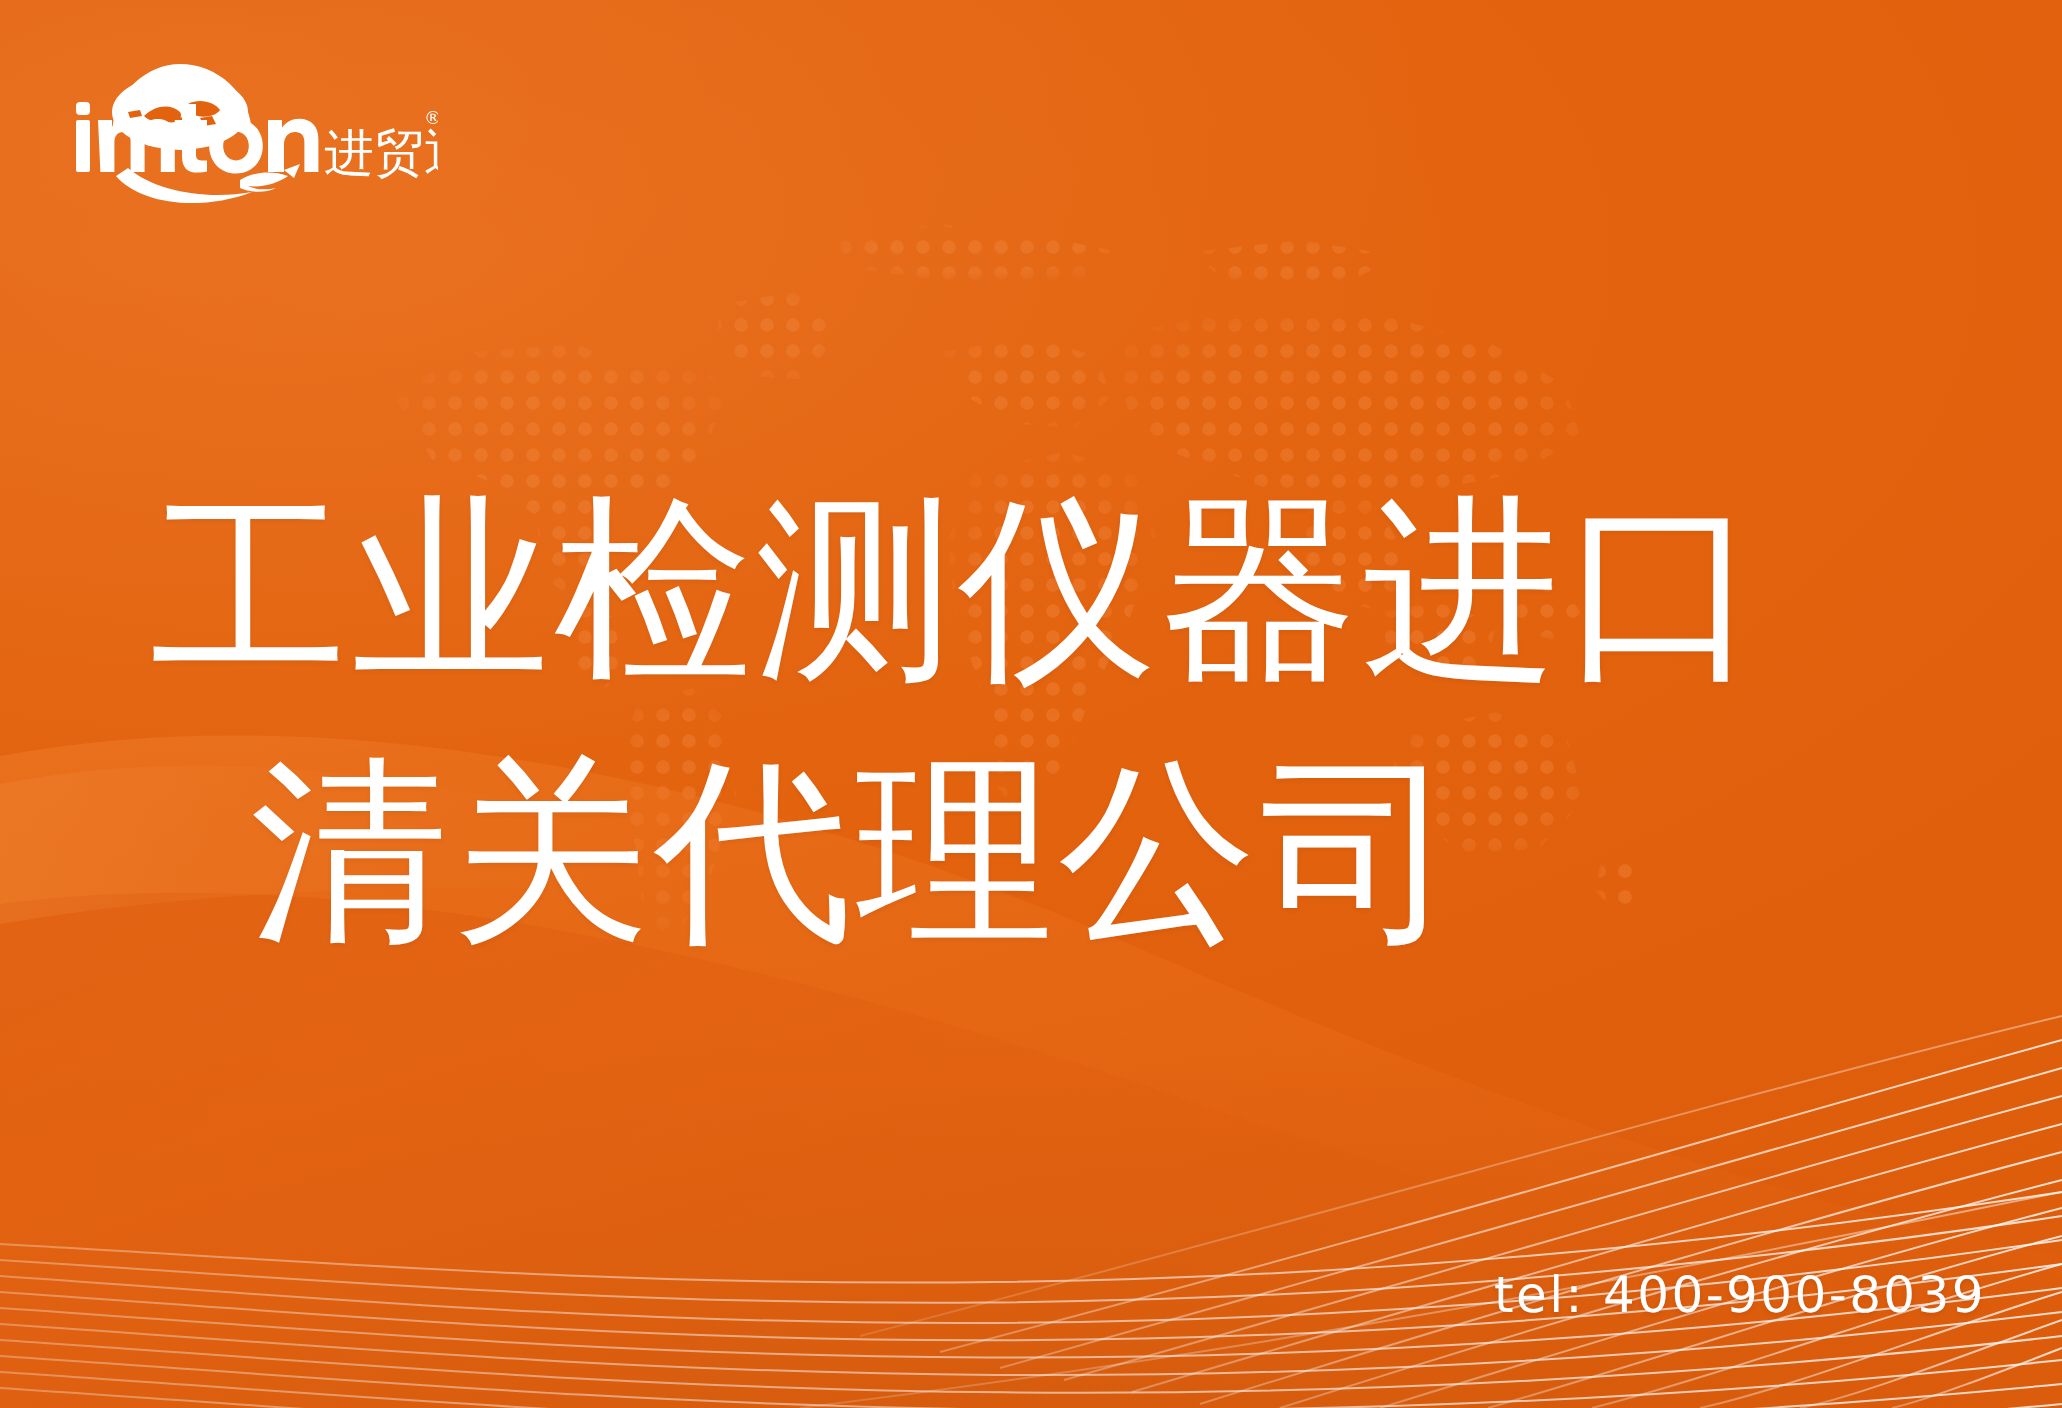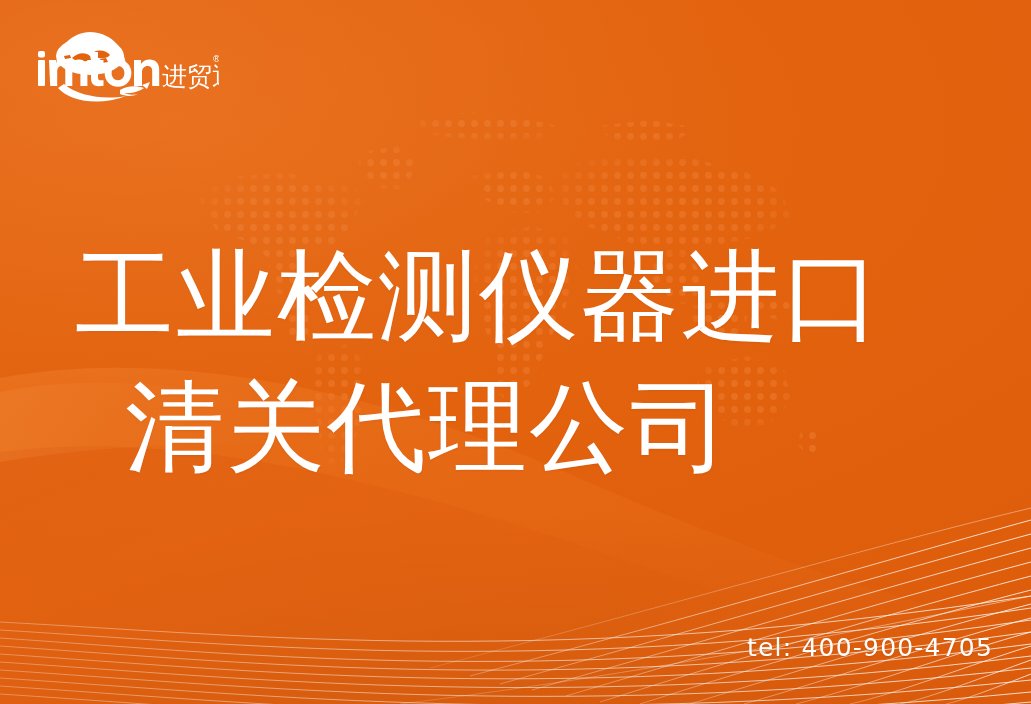--- a/index.html
+++ b/index.html
@@ -245,15 +245,15 @@
       <text x="128" y="59" font-family="DejaVu Sans, Liberation Sans, sans-serif" font-size="25" fill="#ffffff" letter-spacing="0">进贸通</text>
       <text x="178" y="36" font-family="DejaVu Sans, Liberation Sans, sans-serif" font-size="9" fill="#ffffff">®</text>
     </svg>
   </div>
 
   <div id="headline">
     <span id="hl-line-1" class="hl-line">工业检测仪器进口</span>
     <span id="hl-line-2" class="hl-line">清关代理公司</span>
   </div>
 
-  <div id="phone">tel: 400-900-4705</div>
+  <div id="phone">tel: 400-900-8039</div>
 
 </div>
 
 </body></html>

